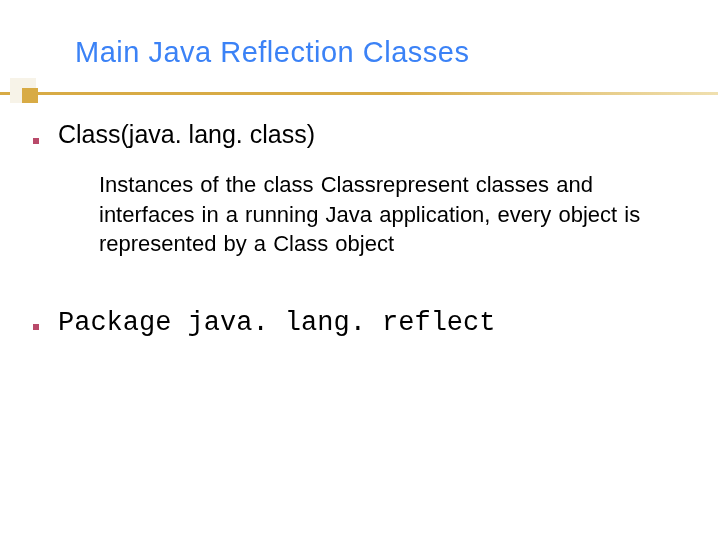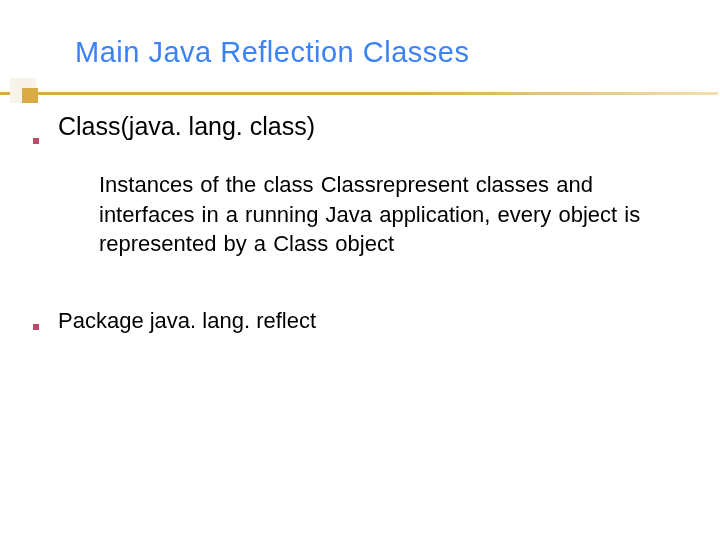--- a/index.html
+++ b/index.html
@@ -43,43 +43,44 @@
   .corner-square.inner {
     position: absolute;
     top: 88px;
     left: 22px;
     width: 16px;
     height: 15px;
     background: #d8ab45;
   }
   .sub1 {
     position: absolute;
-    top: 112px;
+    top: 120px;
     left: 58px;
     font-size: 25px;
     color: #000;
     font-weight: 400;
   }
   .body1 {
     position: absolute;
     top: 170px;
     left: 99px;
     width: 560px;
     font-size: 22px;
     color: #000;
     line-height: 1.35;
     word-spacing: 1px;
   }
   .sub2 {
     position: absolute;
     top: 308px;
     left: 58px;
-    font-size: 22px;
+    font-size: 27px;
     color: #000;
     font-weight: 400;
+    font-family: Liberation Mono, monospace;
   }
   .tiny-bullet {
     position: absolute;
     left: 33px;
     width: 6px;
     height: 6px;
     background: #b94a6a;
   }
 </style>
 </head>

